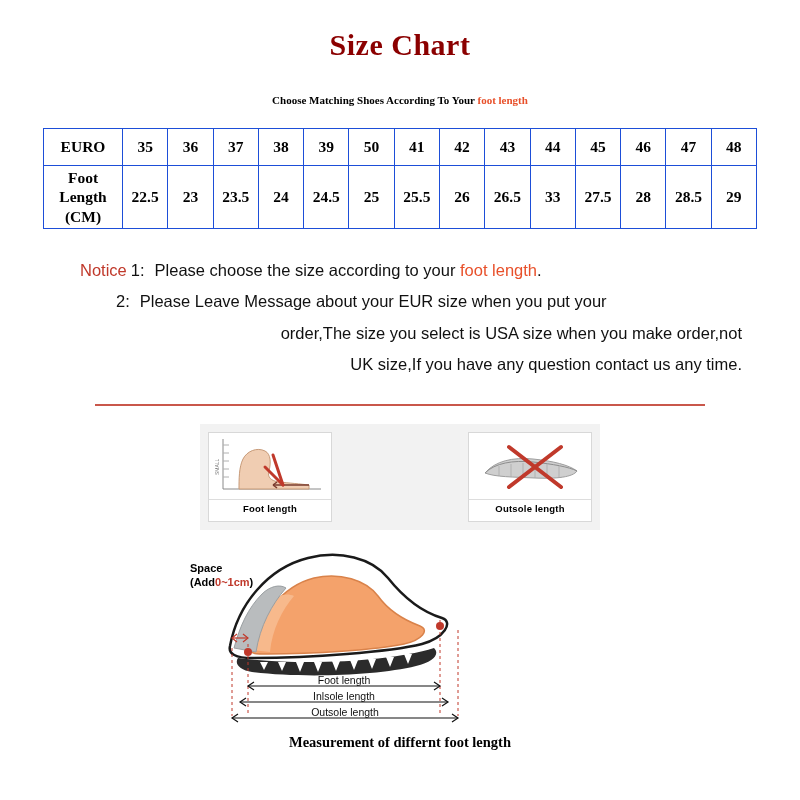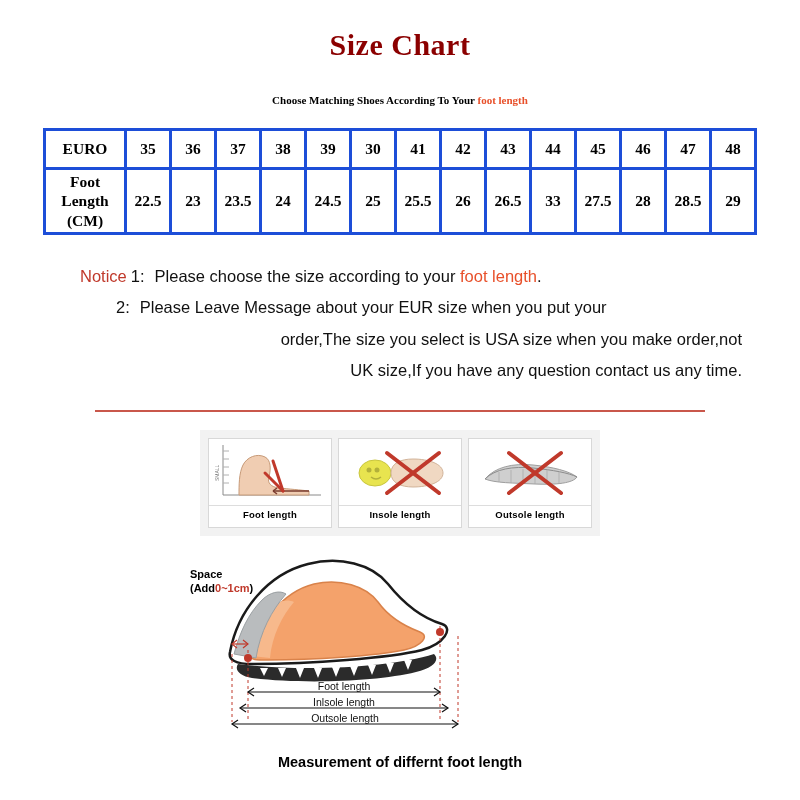--- a/index.html
+++ b/index.html
@@ -37,21 +37,21 @@
   .subtitle .hl {
     color: #E8502A;
   }
   table.size-table {
     border-collapse: collapse;
     margin: 22px auto 0 auto;
     width: 714px;
     table-layout: fixed;
   }
   table.size-table td {
-    border: 3px solid #1d4ed8;
+    border: 1px solid #1d4ed8;
     text-align: center;
     font-size: 15.5px;
     font-weight: bold;
     font-family: "Liberation Serif", serif;
     padding: 0;
     height: 36px;
   }
   table.size-table tr.row-foot td {
     height: 62px;
     text-align: center;
@@ -130,24 +130,24 @@
     letter-spacing: 0.2px;
   }
   .figure-wrap {
     width: 420px;
     margin: 4px auto 0 auto;
     position: relative;
     height: 200px;
   }
   .fig-caption {
     text-align: center;
-    font-family: Liberation Sans, sans-serif;
+    font-family: Liberation Serif, serif;
     font-weight: bold;
     font-size: 14.5px;
-    margin-top: 14px;
+    margin-top: 0;
   }
   .space-label {
     position: absolute;
     left: 0;
     top: 28px;
     font-family: "Liberation Sans", sans-serif;
     font-size: 11px;
     font-weight: bold;
     line-height: 1.25;
   }
@@ -167,21 +167,21 @@
 
   <table class="size-table">
     <tbody>
         <tr class="row-euro">
       <td class="label-cell">EURO</td>
       <td>35</td>
       <td>36</td>
       <td>37</td>
       <td>38</td>
       <td>39</td>
-      <td>30</td>
+      <td>50</td>
       <td>41</td>
       <td>42</td>
       <td>43</td>
       <td>44</td>
       <td>45</td>
       <td>46</td>
       <td>47</td>
       <td>48</td>
     </tr>
     <tr class="row-foot">
@@ -248,37 +248,20 @@
           <g stroke="#C0392B" stroke-width="3" stroke-linecap="round">
             <line x1="56" y1="34" x2="74" y2="52"></line>
             <line x1="64" y1="22" x2="74" y2="52"></line>
           </g>
           <text x="10" y="42" font-size="5" fill="#777" font-family="Liberation Sans, sans-serif" transform="rotate(-90 10 42)">SMALL</text>
         </svg>
       </div>
       <div class="panel-cap">Foot length</div>
     </div>
 
-    <div class="panel">
-      <div class="panel-img">
-        <svg width="122" height="66" viewBox="0 0 122 66">
-          <rect x="0" y="0" width="122" height="66" fill="#ffffff"></rect>
-          <ellipse cx="36" cy="34" rx="16" ry="13" fill="#e8e44f" stroke="#c9c63f" stroke-width="1"></ellipse>
-          <circle cx="30" cy="31" r="2.5" fill="#b3b03a"></circle>
-          <circle cx="38" cy="31" r="2.5" fill="#b3b03a"></circle>
-          <path d="M32 38 q5 4 10 0" stroke="#b3b03a" stroke-width="1.4" fill="none"></path>
-          <path d="M52 34 C52 24 62 20 74 20 C90 20 104 25 104 34 C104 43 90 48 74 48 C62 48 52 44 52 34 Z" fill="#f0d8c2" stroke="#d2b49a" stroke-width="1"></path>
-          <g stroke="#C0392B" stroke-width="4" stroke-linecap="round">
-            <line x1="48" y1="14" x2="100" y2="54"></line>
-            <line x1="100" y1="14" x2="48" y2="54"></line>
-          </g>
-        </svg>
-      </div>
-      <div class="panel-cap">Insole length</div>
-    </div>
 
     <div class="panel">
       <div class="panel-img">
         <svg width="122" height="66" viewBox="0 0 122 66">
           <rect x="0" y="0" width="122" height="66" fill="#ffffff"></rect>
           <path d="M16 40 C26 28 44 24 64 26 C84 28 100 32 108 38 C104 44 88 46 66 45 C44 44 26 44 16 40 Z" fill="#cfcfcf" stroke="#9e9e9e" stroke-width="1"></path>
           <path d="M16 40 C26 30 44 27 64 29 C84 31 100 34 108 38" fill="none" stroke="#8d8d8d" stroke-width="1"></path>
           <g stroke="#aaa" stroke-width="0.8">
             <line x1="30" y1="33" x2="30" y2="43"></line>
             <line x1="42" y1="31" x2="42" y2="44"></line>

